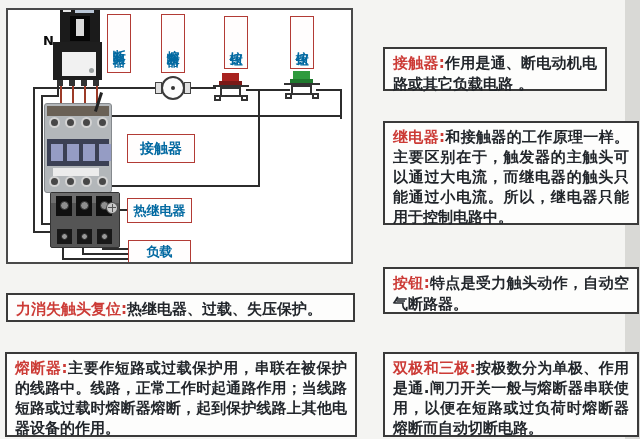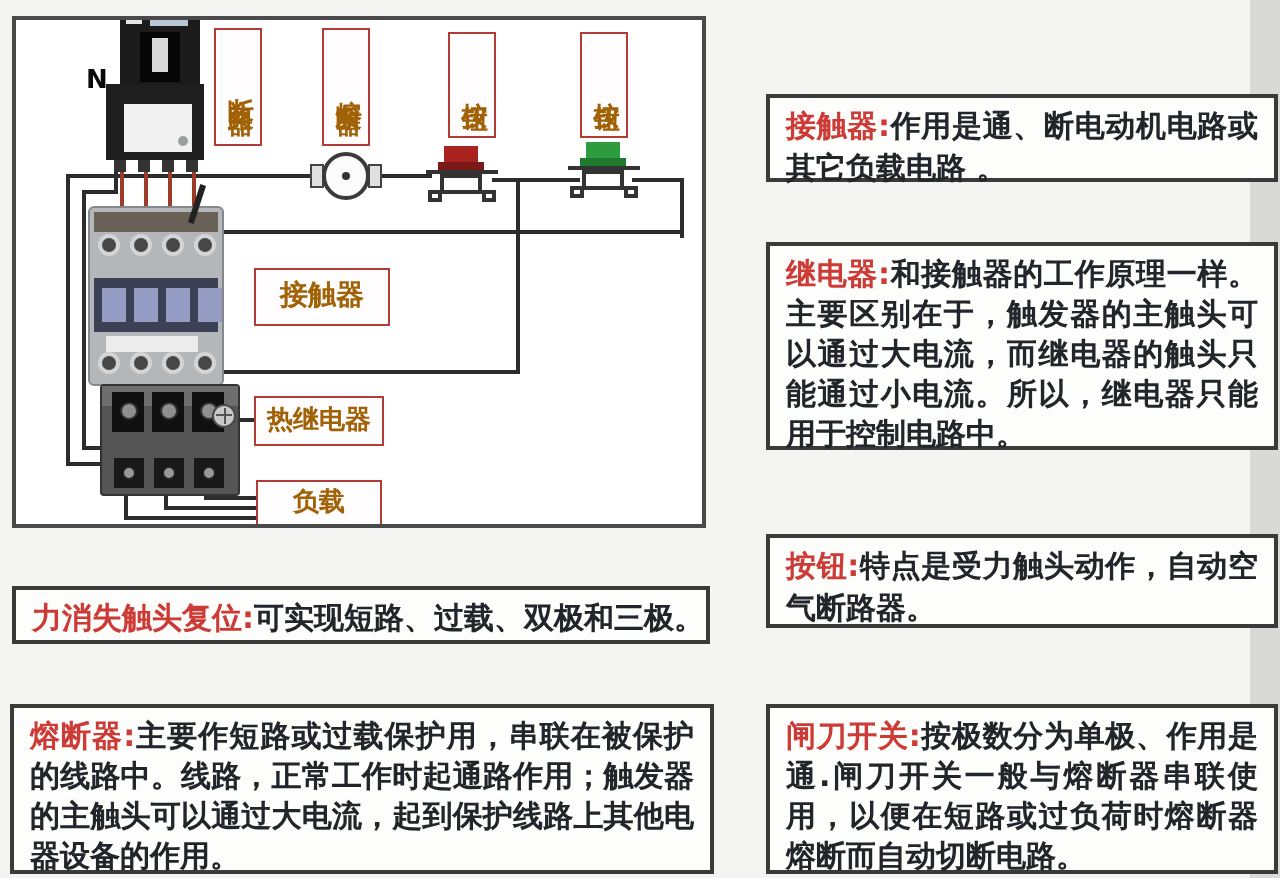--- a/index.html
+++ b/index.html
@@ -20,21 +20,21 @@
   #diagram{
     left:6px;top:8px;width:347px;height:256px;
     border:2px solid #4a4a4a;background:#ffffff;
     box-sizing:border-box;overflow:hidden;
   }
   #diagram .layer{position:absolute;left:-8px;top:-10px;width:640px;height:439px;}
 
   
   .dlabel{
     position:absolute;display:flex;align-items:center;justify-content:center;
-    background:#fffdfd;border:1px solid #b23b35;color:#a16207;
+    background:#fffdfd;border:1px solid #b23b35;color:#0369a1;
     font-weight:700;font-size:13px;line-height:1.05;text-align:right;
   }
   .dlabel .vtxt{writing-mode:vertical-rl;text-orientation:upright;letter-spacing:3px;}
 
   
   #breaker{left:53px;top:2px;width:49px;height:84px;}
   #breaker .top{position:absolute;left:7px;top:0;width:40px;height:41px;background:#1b1b1b;}
   #breaker .chip1{position:absolute;left:10px;top:3px;width:8px;height:7px;background:#e6e6e6;}
   #breaker .chip2{position:absolute;left:22px;top:2px;width:19px;height:9px;background:#b9c6d6;}
   #breaker .recess{position:absolute;left:17px;top:14px;width:20px;height:25px;background:#060606;}
@@ -231,34 +231,34 @@
       <span>负载</span>
     </div>
     <div class="dlabel" style="left:127px;top:198px;width:63px;height:23px">
       <span>热继电器</span>
     </div>
 
   </div>
 </div>
 
 <div class="info-box" style="left:6px;top:293px;width:349px;height:29px;white-space:nowrap">
-  <span class="title">力消失触头复位:</span><span>可实现短路、过载、双极和三极。</span>
+  <span class="title">力消失触头复位:</span><span>热继电器、过载、失压保护。</span>
 </div>
 
 <div class="info-box" style="left:5px;top:352px;width:352px;height:85px">
-  <span class="title">熔断器:</span><span>主要作短路或过载保护用，串联在被保护的线路中。线路，正常工作时起通路作用；触发器的主触头可以通过大电流，起到保护线路上其他电器设备的作用。</span>
-</div>
-
-<div class="info-box" style="left:383px;top:47px;width:256px;height:44px;line-height:21px">
+  <span class="title">熔断器:</span><span>主要作短路或过载保护用，串联在被保护的线路中。线路，正常工作时起通路作用；当线路短路或过载时熔断器熔断，起到保护线路上其他电器设备的作用。</span>
+</div>
+
+<div class="info-box" style="left:383px;top:47px;width:224px;height:44px;line-height:21px">
   <span class="title">接触器:</span><span>作用是通、断电动机电路或其它负载电路 。</span>
 </div>
 
 <div class="info-box" style="left:383px;top:121px;width:256px;height:104px">
   <span class="title">继电器:</span><span>和接触器的工作原理一样。主要区别在于，触发器的主触头可以通过大电流，而继电器的触头只能通过小电流。所以，继电器只能用于控制电路中。</span>
 </div>
 
 <div class="info-box" style="left:383px;top:267px;width:256px;height:47px;line-height:21px">
   <span class="title">按钮:</span><span>特点是受力触头动作，自动空气断路器。</span>
 </div>
 
 <div class="info-box" style="left:383px;top:352px;width:256px;height:85px">
-  <span class="title">闸刀开关:</span><span>按极数分为单极、作用是通.闸刀开关一般与熔断器串联使用，以便在短路或过负荷时熔断器熔断而自动切断电路。</span>
+  <span class="title">双极和三极:</span><span>按极数分为单极、作用是通.闸刀开关一般与熔断器串联使用，以便在短路或过负荷时熔断器熔断而自动切断电路。</span>
 </div>
 
 </body></html>

